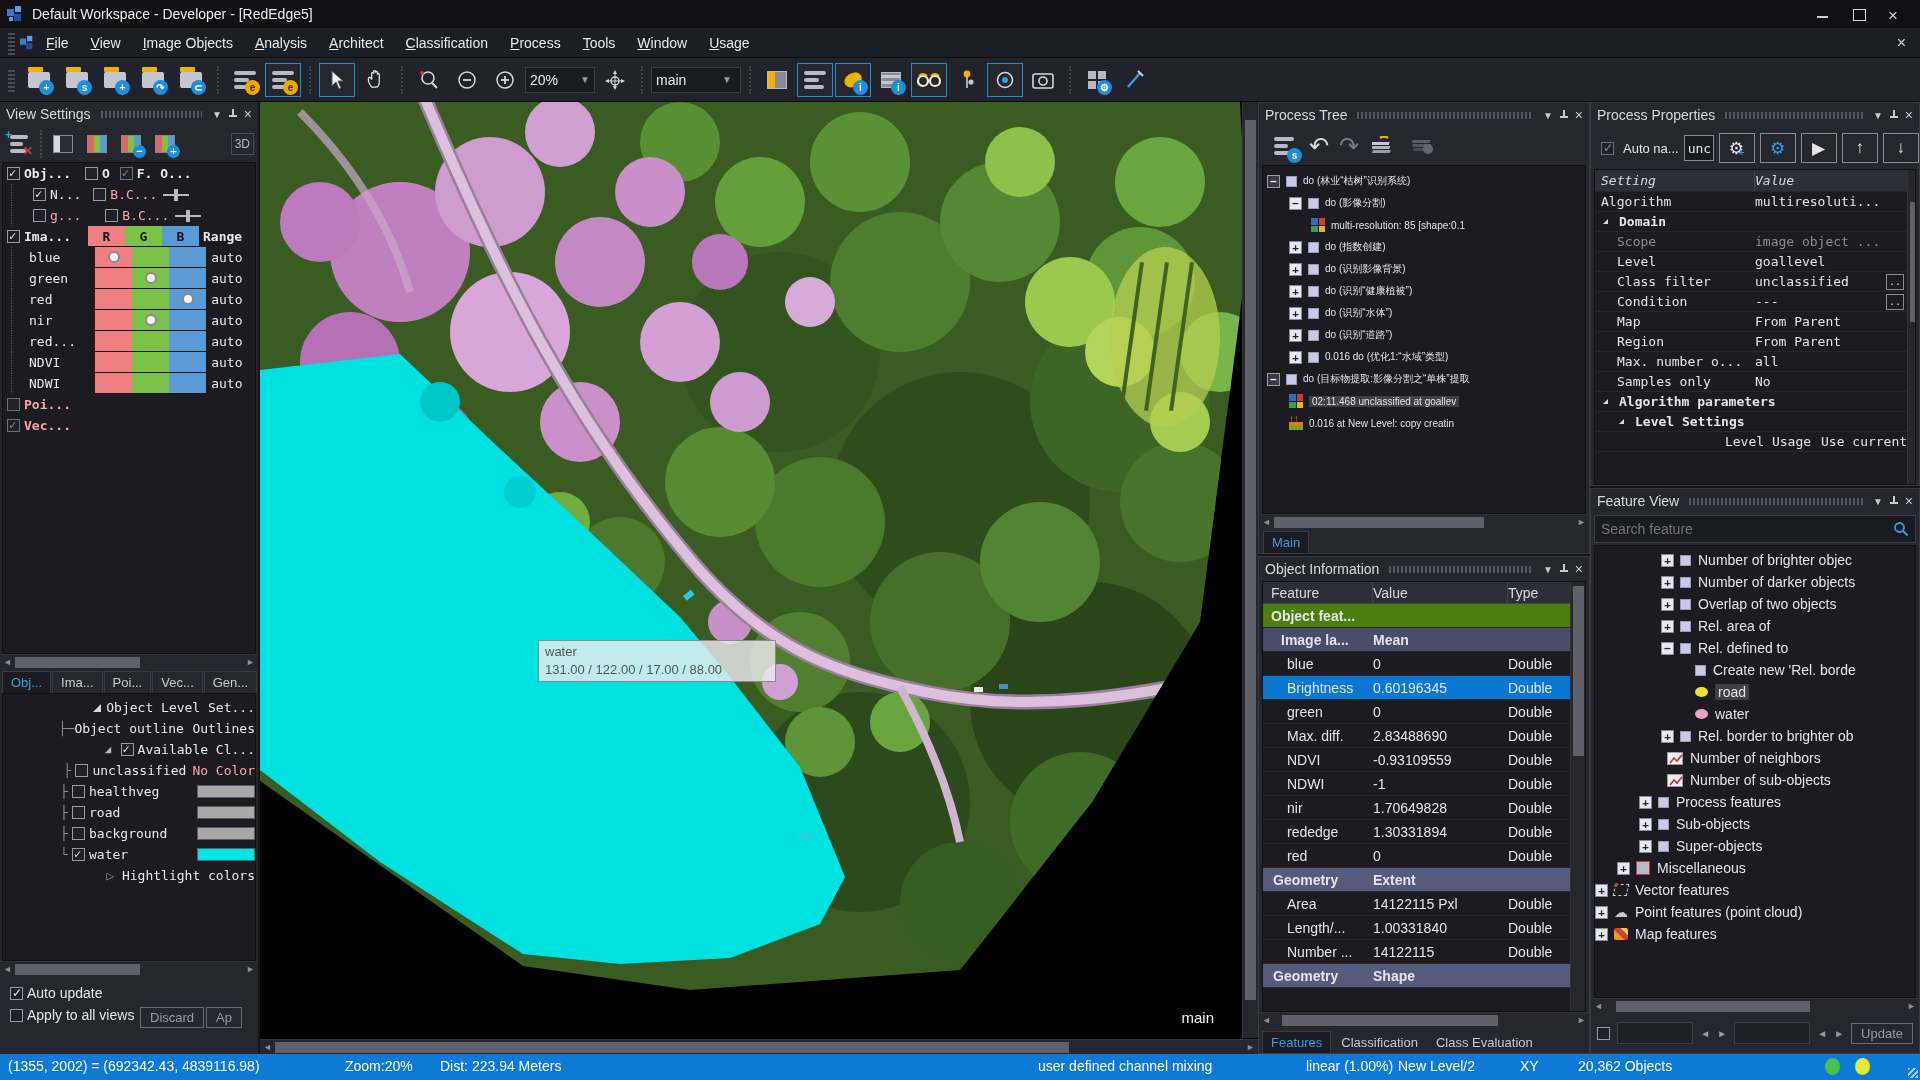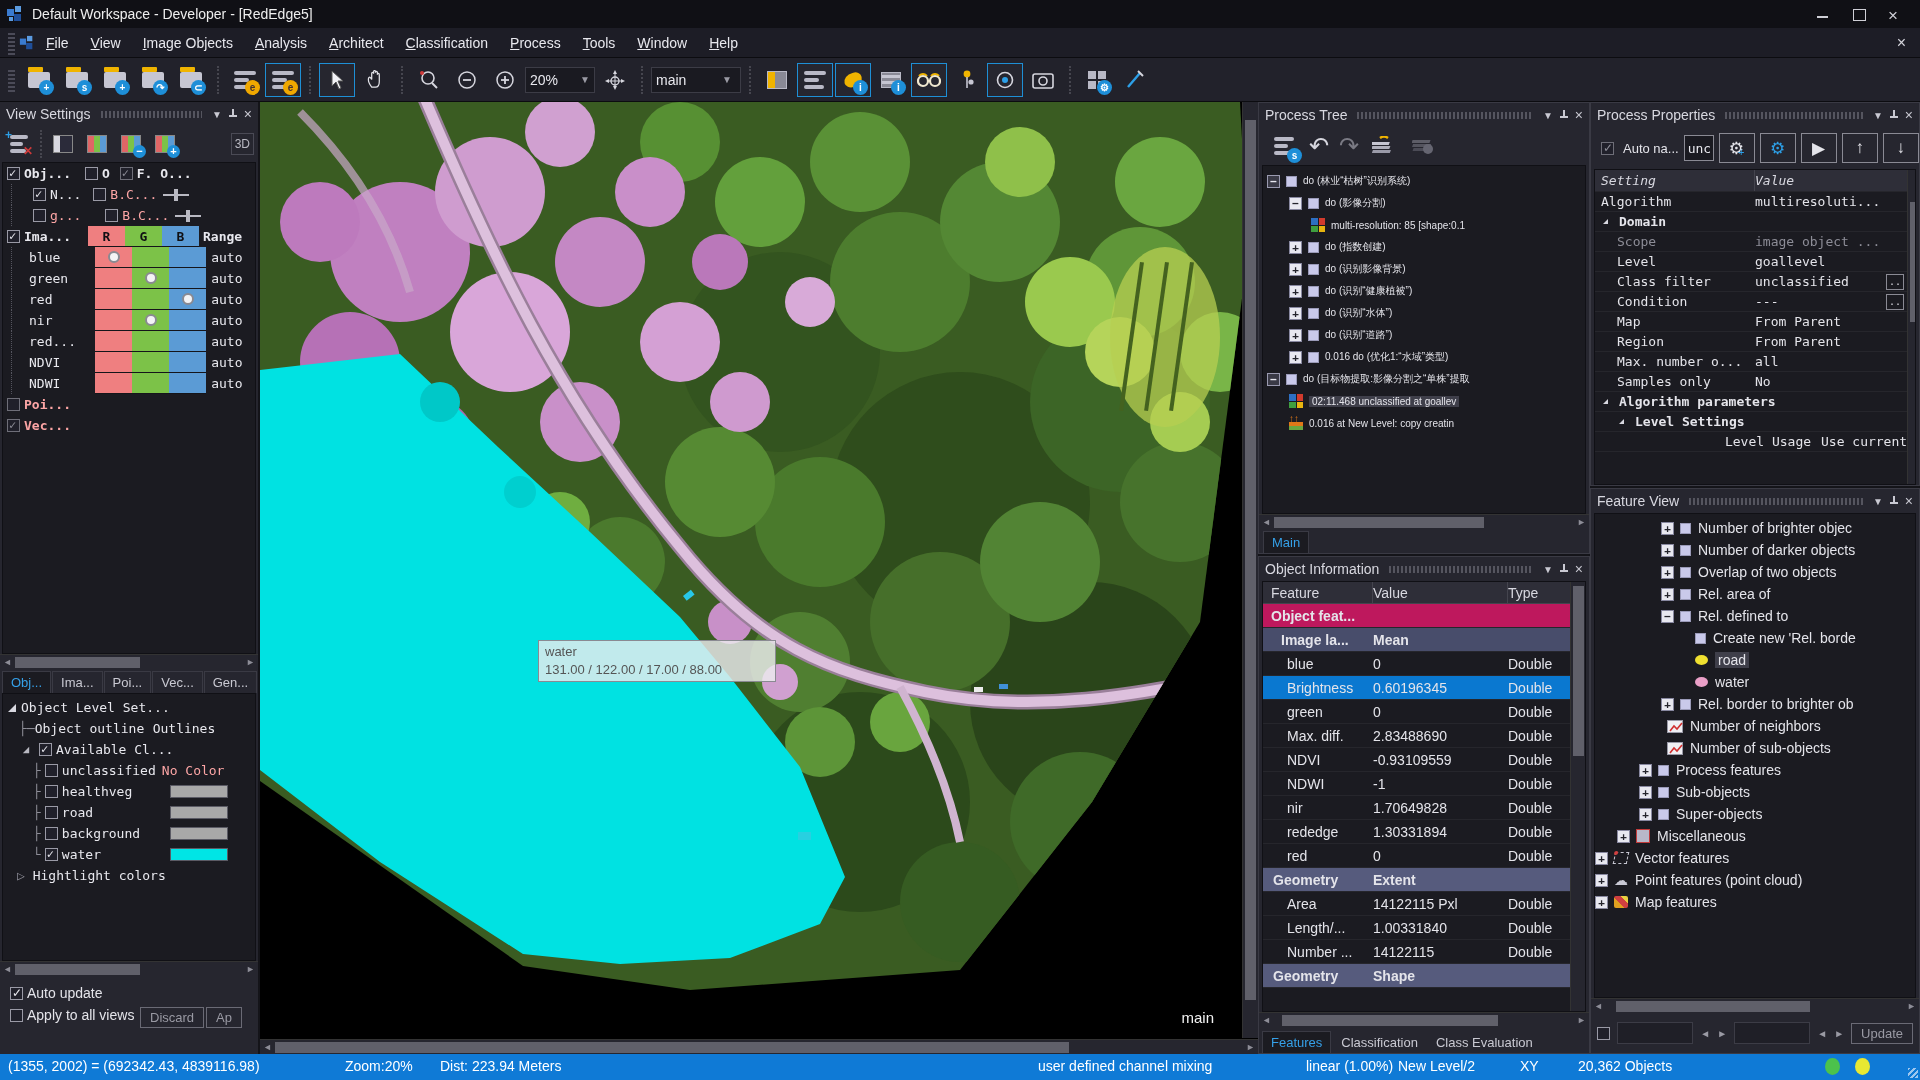--- a/index.html
+++ b/index.html
@@ -83,21 +83,21 @@
   .ccell.r{background:#ef7f80;} .ccell.g{background:#7cc248;} .ccell.b{background:#5b9bd5;}
   .ccell .hdr{color:#101014;font-weight:bold;}
   .rangecell{width:50px;padding-left:5px;color:#e8e8ee;}
   .radio{width:12px;height:12px;border-radius:50%;background:#f4f4f6;border:2px solid #8a8a92;}
   .treeind{width:18px;flex:none;border-left:1px dotted #55555f;height:100%;margin-left:8px;}
 
   #left-tabs{height:24px;display:flex;align-items:flex-end;padding:0 2px;gap:1px;flex:none;background:#26262f;}
   .ltab{padding:3px 8px;font-size:13px;color:#c9c9d2;background:#26262f;border:1px solid #3a3a44;border-bottom:0;cursor:pointer;white-space:nowrap;}
   .ltab.active{color:#35a0e8;background:#1b1b21;}
   #class-tree{height:268px;margin:0 2px;overflow:hidden;font-family:"DejaVu Sans Mono",monospace;font-size:13px;padding-top:3px;flex:none;}
-  .crow{height:21px;display:flex;align-items:center;white-space:nowrap;}
+  .crow{height:21px;display:flex;align-items:center;white-space:nowrap;justify-content:flex-end;}
   .exp-se{width:0;height:0;border-left:8px solid transparent;border-bottom:8px solid #d8d8e0;margin:0 5px;flex:none;}
   .tline{color:#8d8d97;flex:none;}
   .swatch{width:58px;height:13px;border:1px solid #5a5a64;margin-left:8px;flex:none;}
   #left-foot{height:78px;position:relative;padding:6px 6px 0;flex:none;}
   .footrow{display:flex;align-items:center;height:22px;font-size:14px;}
   .btn{border:1px solid #6a6a75;color:#9a9aa4;background:#26262f;font-size:13px;padding:2px 9px;cursor:pointer;}
   #left-foot .btns{position:absolute;right:0;bottom:26px;display:flex;gap:2px;overflow:hidden;width:118px;}
 
   
   #viewercol{width:998px;flex:none;display:flex;flex-direction:column;background:#000;position:relative;}
@@ -131,21 +131,21 @@
   
   #oi-panel{flex:1;}
   #oi-table{flex:1;margin:0 3px;overflow:hidden;display:flex;}
   #oi-rows{flex:1;}
   .oirow{height:24px;display:flex;align-items:center;font-size:14px;border-bottom:1px solid #26262c;}
   .oirow .c1{width:110px;padding-left:8px;flex:none;white-space:nowrap;overflow:hidden;}
   .oirow .c2{width:135px;flex:none;white-space:nowrap;overflow:hidden;}
   .oirow .c3{flex:1;white-space:nowrap;overflow:hidden;}
   .oirow.colhdr{background:#2e2e38;border-bottom:1px solid #44444e;color:#d8d8e0;height:22px;}
   .oirow.colhdr .c1,.oirow.colhdr .c2{border-right:1px solid #44444e;height:100%;display:flex;align-items:center;}
-  .oirow.sec1{background:#be185d;font-weight:bold;}
+  .oirow.sec1{background:#4d7c0f;font-weight:bold;}
   .oirow.sec2{background:#484d6b;font-weight:bold;}
   .oirow.sec2 .c1{padding-left:18px;}
   .oirow.data .c1{padding-left:24px;}
   .oirow.selected{background:#0a78d0;}
   #oi-tabs{height:26px;display:flex;align-items:flex-end;padding:0 3px;gap:2px;flex:none;background:#26262f;}
 
   
   #rightcol{width:330px;flex:none;display:flex;flex-direction:column;gap:2px;background:#141419;}
   #pp-panel{height:384px;flex:none;}
   #pp-toolbar{height:42px;display:flex;align-items:center;gap:5px;padding:0 6px;flex:none;}
@@ -221,21 +221,21 @@
   </svg>
   <div class="menu-item">File</div>
   <div class="menu-item">View</div>
   <div class="menu-item">Image Objects</div>
   <div class="menu-item">Analysis</div>
   <div class="menu-item">Architect</div>
   <div class="menu-item">Classification</div>
   <div class="menu-item">Process</div>
   <div class="menu-item">Tools</div>
   <div class="menu-item">Window</div>
-  <div class="menu-item">Help</div>
+  <div class="menu-item">Usage</div>
   <div class="mdi-close">×</div>
 </div>
 
 <div id="toolbar">
   <div class="grip"></div>
   <div class="tbtn">
       <div class="ic-doc"></div>
       <div class="badge">+</div>
     </div>
   <div class="tbtn">
@@ -1058,20 +1058,27 @@
     </div>
 
     <div id="fv-panel" class="panel">
       <div class="phead">
         <span class="ptitle">Feature View</span>
         <span class="dots"></span>
         <span class="harrow">▼</span>
         <span class="pinico"></span>
         <span class="pclose">×</span>
       </div>
+      <div id="fv-search">
+        <input placeholder="Search feature" style="">
+        <svg width="16" height="16" viewBox="0 0 16 16">
+          <circle cx="6.5" cy="6.5" r="4.5" fill="none" stroke="#2da0e8" stroke-width="1.8"></circle>
+            <line x1="10" y1="10" x2="14.5" y2="14.5" stroke="#2da0e8" stroke-width="2"></line>
+        </svg>
+      </div>
       <div id="fv-tree" class="darkarea">
         <div class="fvrow">
             <span class="ind3"></span>
             <span class="expbox">+</span>
             <span class="sqico"></span>
             <span class="txt">Number of brighter objec</span>
           </div>
         <div class="fvrow">
             <span class="ind3"></span>
             <span class="expbox">+</span>

